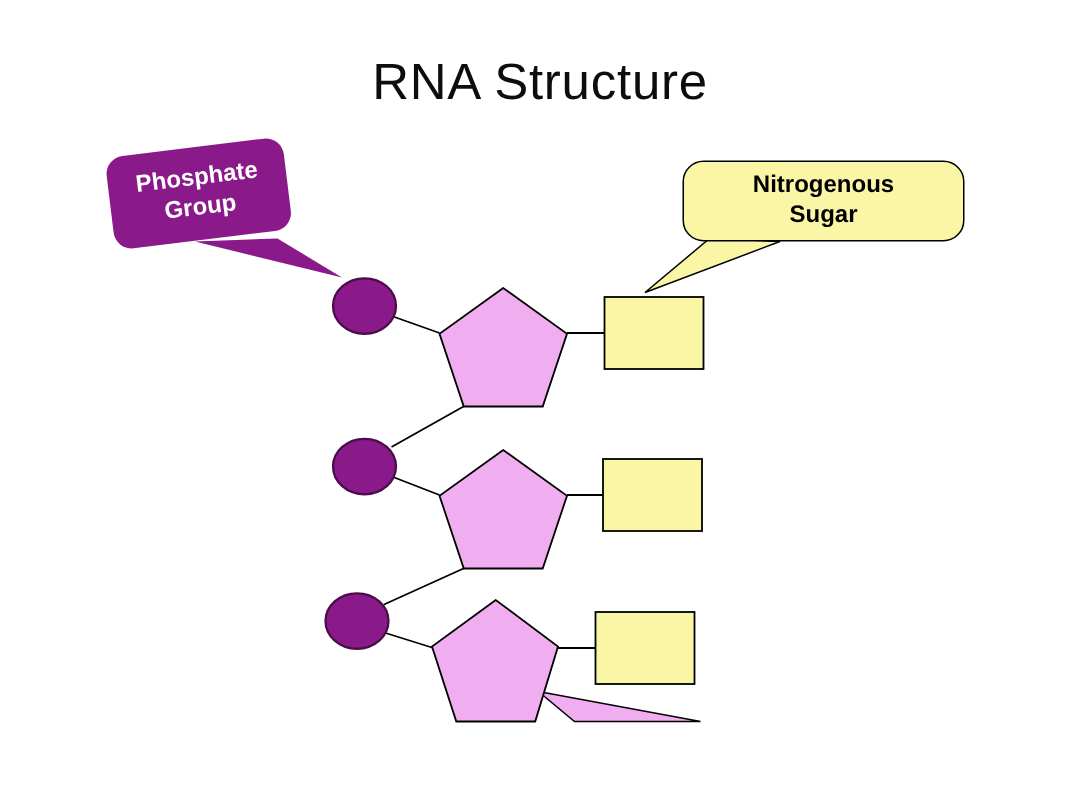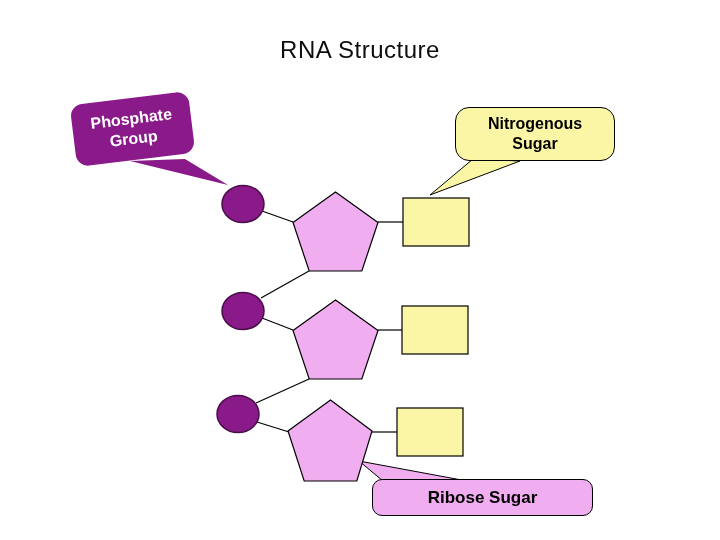--- a/index.html
+++ b/index.html
@@ -4,21 +4,21 @@
 <style>
   html,body { margin:0; padding:0; }
   .slide {
     position:relative; width:720px; height:540px;
     background:var(--background,#ffffff);
     font-family:"Liberation Sans", sans-serif;
     overflow:hidden;
   }
   .title {
     position:absolute; top:36px; left:0; width:100%;
-    text-align:center; font-size:24px; color:var(--title_text,#111);
+    text-align:center; font-size:34px; color:var(--title_text,#111);
     letter-spacing:0.5px;
   }
   svg.diagram { position:absolute; left:0; top:0; }
   svg.diagram line { stroke:var(--outline,#000); stroke-width:1.2; }
   .shape-phosphate { fill:var(--phosphate); stroke:#4a0d4a; stroke-width:1.5; }
   .shape-sugar     { fill:var(--sugar); stroke:var(--outline,#000); stroke-width:1.2; }
   .shape-base      { fill:var(--base); stroke:var(--outline,#000); stroke-width:1.2; }
   .tail-phosphate  { fill:var(--phosphate); }
   .tail-base       { fill:var(--base); stroke:var(--outline,#000); stroke-width:1; }
   .tail-sugar      { fill:var(--sugar); stroke:var(--outline,#000); stroke-width:1; }
@@ -27,21 +27,21 @@
     display:flex; flex-direction:column; justify-content:center; align-items:center;
     font-weight:bold; text-align:center;
   }
   .callout-phosphate {
     left:73px; top:98px; width:119px; height:62px;
     background:var(--phosphate); color:var(--light_text,#fff);
     border-radius:12px; transform:rotate(-7deg);
     font-size:16px; line-height:20px;
   }
   .callout-base {
-    left:455px; top:107px; width:160px; height:54px;
+    left:455px; top:107px; width:188px; height:54px;
     background:var(--base); border:1.5px solid var(--outline,#000);
     border-radius:14px; color:var(--dark_text,#000);
     font-size:16px; line-height:20px;
   }
   .callout-sugar {
     left:372px; top:479px; width:221px; height:37px;
     background:var(--sugar); border:1.5px solid var(--outline,#000);
     border-radius:10px; color:var(--dark_text,#000);
     font-size:17px;
   }
@@ -92,17 +92,14 @@
   <div class="callout callout-phosphate">
     <div>Phosphate</div>
     <div>Group</div>
   </div>
 
   <div class="callout callout-base">
     <div>Nitrogenous</div>
     <div>Sugar</div>
   </div>
 
-  <div class="callout callout-sugar">
-    <div>Ribose Sugar</div>
-  </div>
 
 </div>
 
 </body></html>

